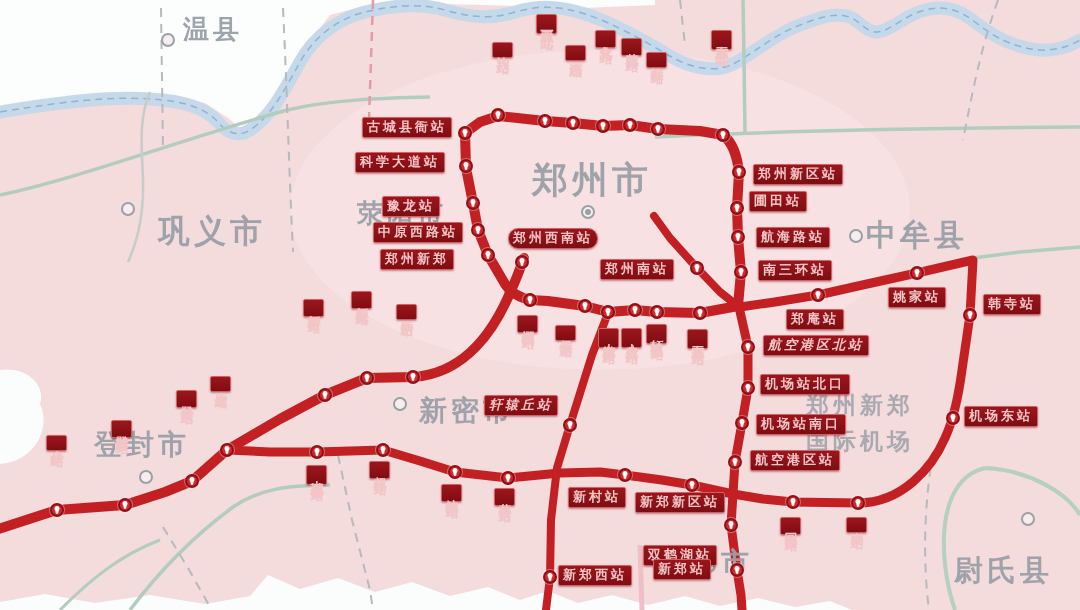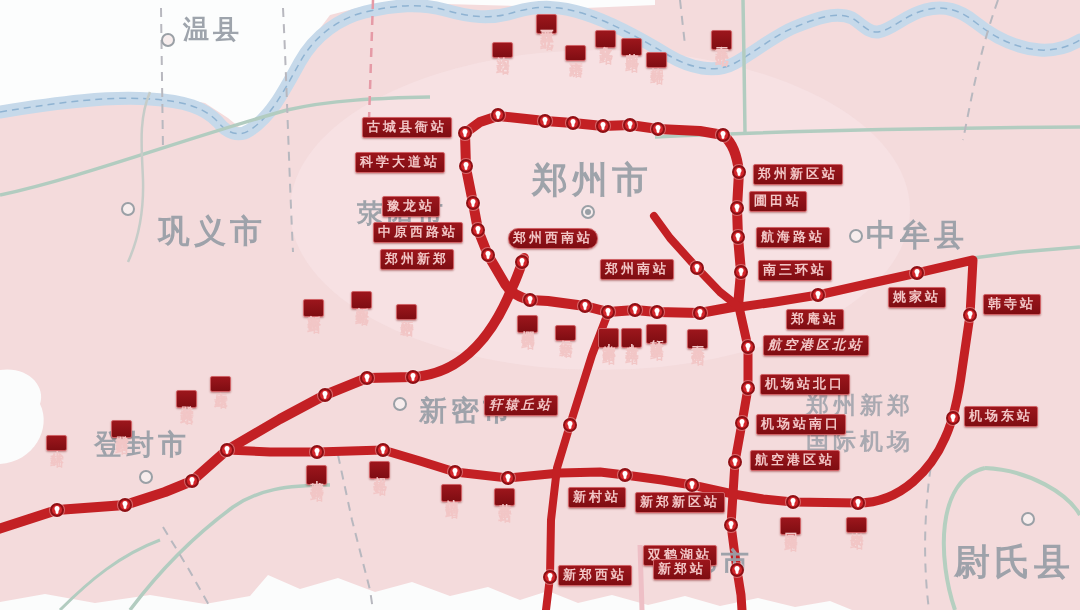--- a/index.html
+++ b/index.html
@@ -73,21 +73,21 @@
       <div class="city" style="left: 357px; top: 196px; font-size: 26px;">荥阳市</div>
       <div class="city" style="left: 532px; top: 156px; font-size: 36px;">郑州市</div>
       <div class="citydot double" style="left: 588px; top: 212px;"></div>
       <div class="city" style="left: 866px; top: 215px; font-size: 30px;">中牟县</div>
       <div class="citydot" style="left: 856px; top: 236px;"></div>
       <div class="city" style="left: 419px; top: 392px; font-size: 28px;">新密市</div>
       <div class="citydot" style="left: 400px; top: 404px;"></div>
       <div class="city" style="left: 94px; top: 426px; font-size: 28px;">登封市</div>
       <div class="citydot" style="left: 146px; top: 477px;"></div>
       <div class="city" style="left: 657px; top: 544px; font-size: 28px;">新郑市</div>
-      <div class="city" style="left: 954px; top: 538px; font-size: 36px; text-align: right;">尉氏县</div>
+      <div class="city" style="left: 954px; top: 551px; font-size: 29px; text-align: right;">尉氏县</div>
       <div class="citydot" style="left: 1028px; top: 519px;"></div>
       <div class="airport" style="left: 806px; top: 390px;">郑州新郑</div>
       <div class="airport" style="left: 806px; top: 426px;">国际机场</div>
       <div class="plane" style="left: 768px; top: 422px;">✈</div>
       <div class="pin" style="left: 498px; top: 115px;"></div>
       <div class="st v" style="left: 492px; top: 42px;">沟赵站</div>
       <div class="pin" style="left: 545px; top: 121px;"></div>
       <div class="st v" style="left: 536px; top: 14px;">西三环北站</div>
       <div class="pin" style="left: 573px; top: 123px;"></div>
       <div class="st v" style="left: 565px; top: 45px;">惠济站</div>

